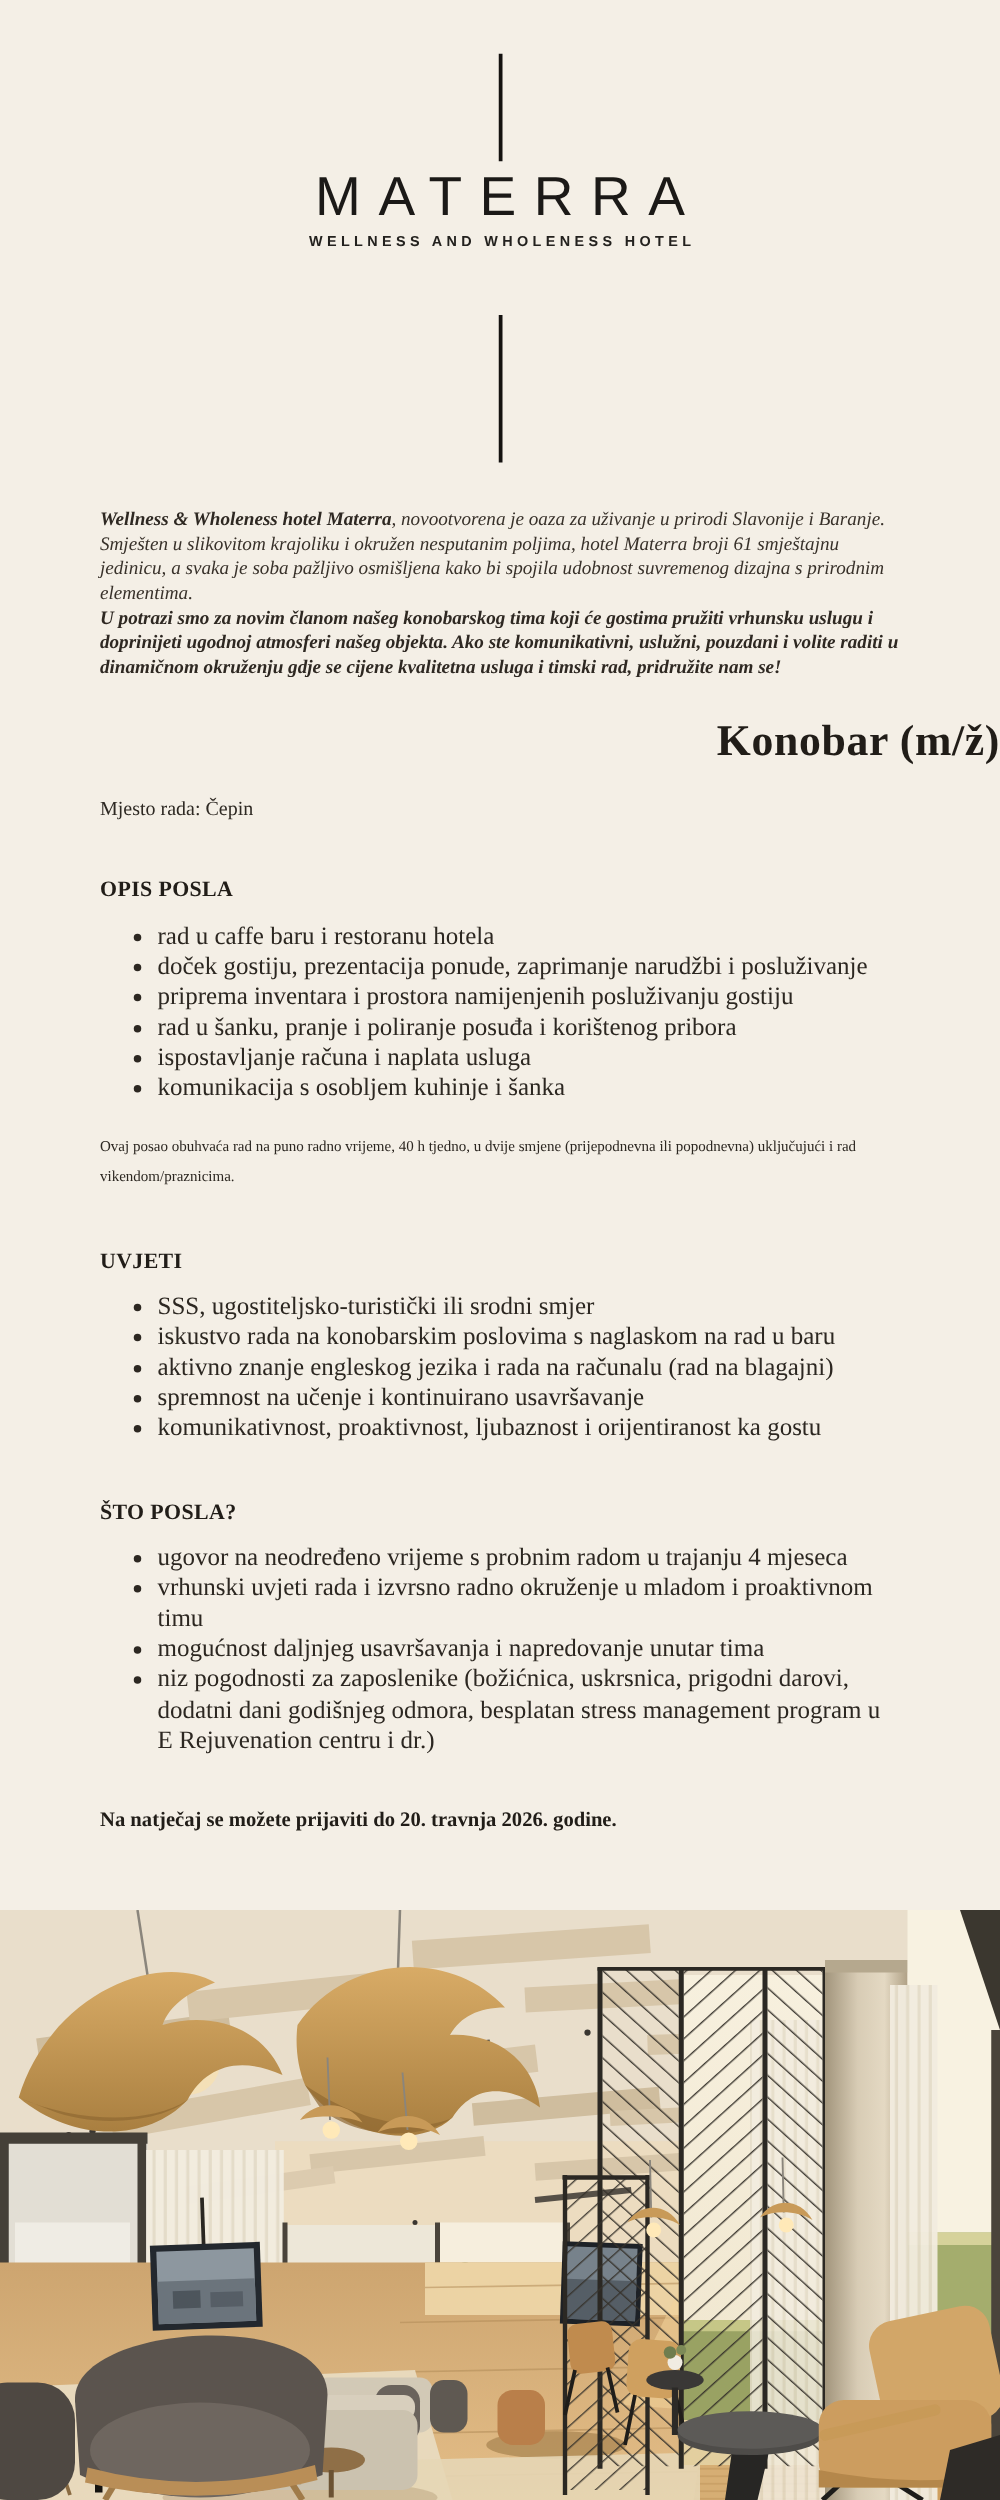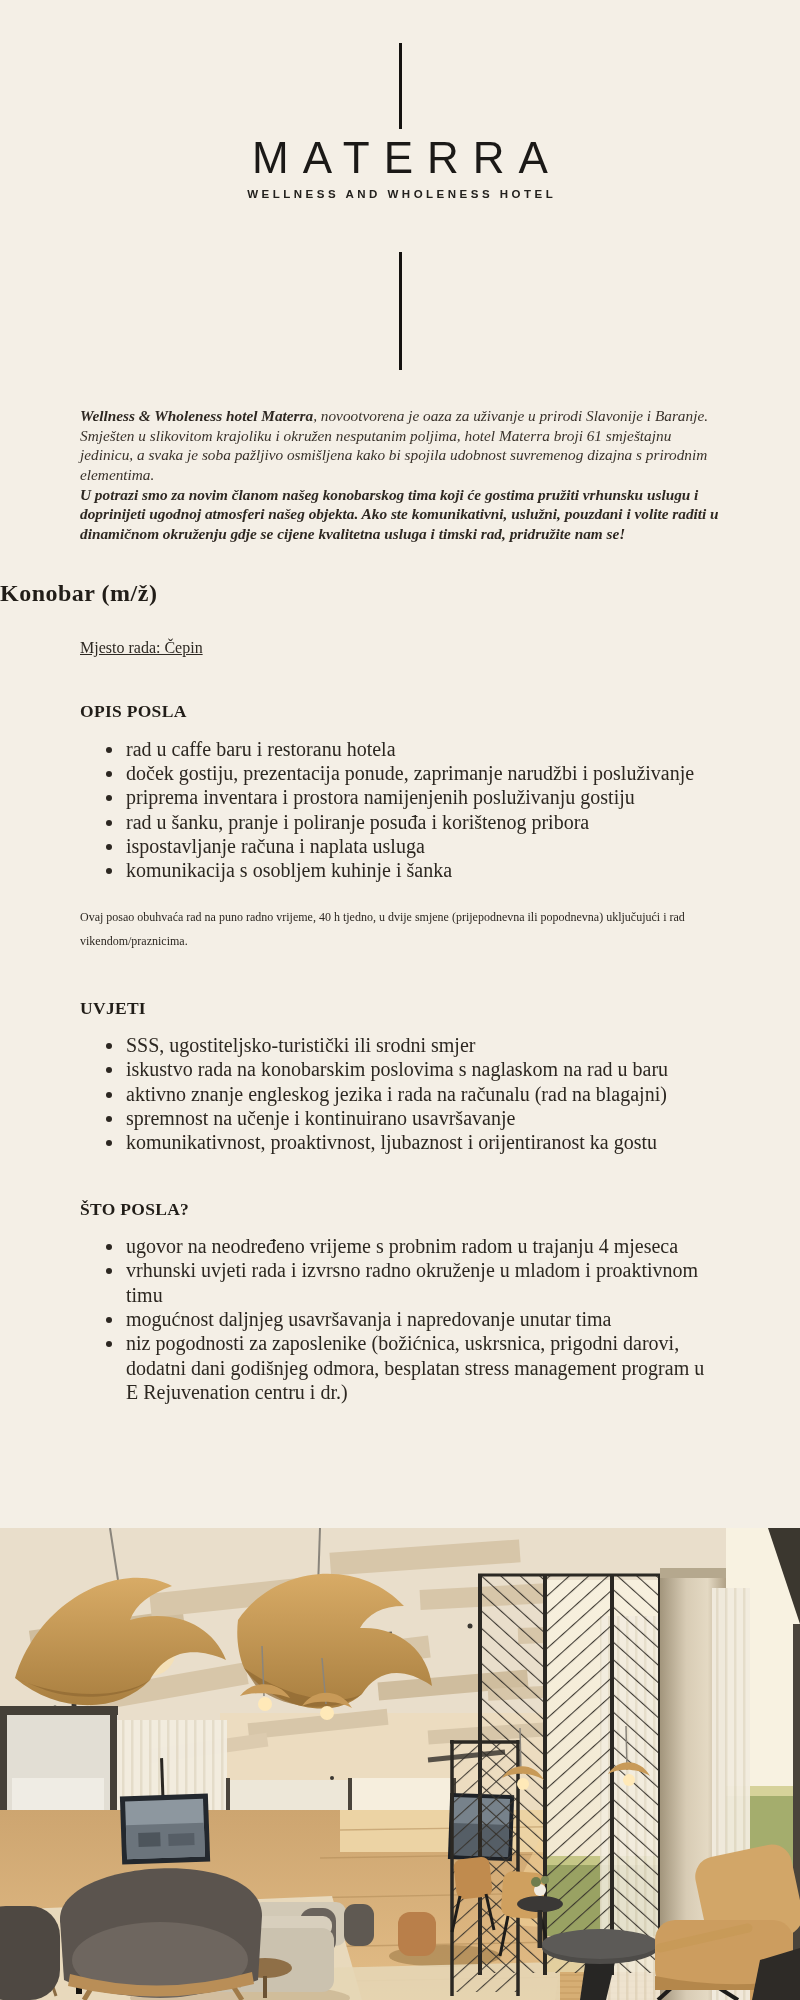--- a/index.html
+++ b/index.html
@@ -24,26 +24,26 @@
     font-size:11.5px;font-weight:700;color:#23211e;
     letter-spacing:3.5px;padding-left:3.5px;margin-top:7px;
   }
   .intro{
     width:640px;margin:36px auto 0 auto;
     font-style:italic;font-size:15.3px;line-height:19.6px;
     text-align:left;color:#38312a;
   }
   .intro b{color:#2e2822;}
   .job-title{
-    text-align:left;font-weight:700;font-size:24px;
+    text-align:right;font-weight:700;font-size:35px;
     color:#211d18;margin-top:28px;line-height:44px;
     letter-spacing:0.5px;
   }
   .content{width:640px;margin:0 auto;}
-  .location{margin-top:24px;font-size:16px;color:#2e2923;text-decoration:underline;}
+  .location{margin-top:24px;font-size:16px;color:#2e2923;}
   .sec-heading{
     margin-top:44px;font-size:17.5px;font-weight:700;
     color:#211d18;letter-spacing:0.3px;
   }
   ul.bullets{
     margin:8px 0 0 0;padding-left:45px;
   }
   ul.bullets li{
     font-size:20px;line-height:24.3px;color:#2c2721;
     padding-left:1px;
@@ -99,20 +99,21 @@
     </ul>
 
   <h2 class="sec-heading">ŠTO POSLA?</h2>
   <ul class="bullets">
       <li>ugovor na neodređeno vrijeme s probnim radom u trajanju 4 mjeseca</li>
       <li>vrhunski uvjeti rada i izvrsno radno okruženje u mladom i proaktivnom timu</li>
       <li>mogućnost daljnjeg usavršavanja i napredovanje unutar tima</li>
       <li>niz pogodnosti za zaposlenike (božićnica, uskrsnica, prigodni darovi, dodatni dani godišnjeg odmora, besplatan stress management program u E Rejuvenation centru i dr.)</li>
     </ul>
 
+  <p class="deadline">Na natječaj se možete prijaviti do 20. travnja 2026. godine.</p>
 </main>
 
 <div class="photo-wrap">
 <svg width="800" height="472" viewBox="0 0 800 472" xmlns="http://www.w3.org/2000/svg">
   <defs>
     <linearGradient id="floorG" x1="0" y1="0" x2="0" y2="1">
       <stop offset="0" stop-color="#cda570"></stop>
           <stop offset="1" stop-color="#e3bd87"></stop>
     </linearGradient>
     <linearGradient id="colG" x1="0" y1="0" x2="1" y2="0">

